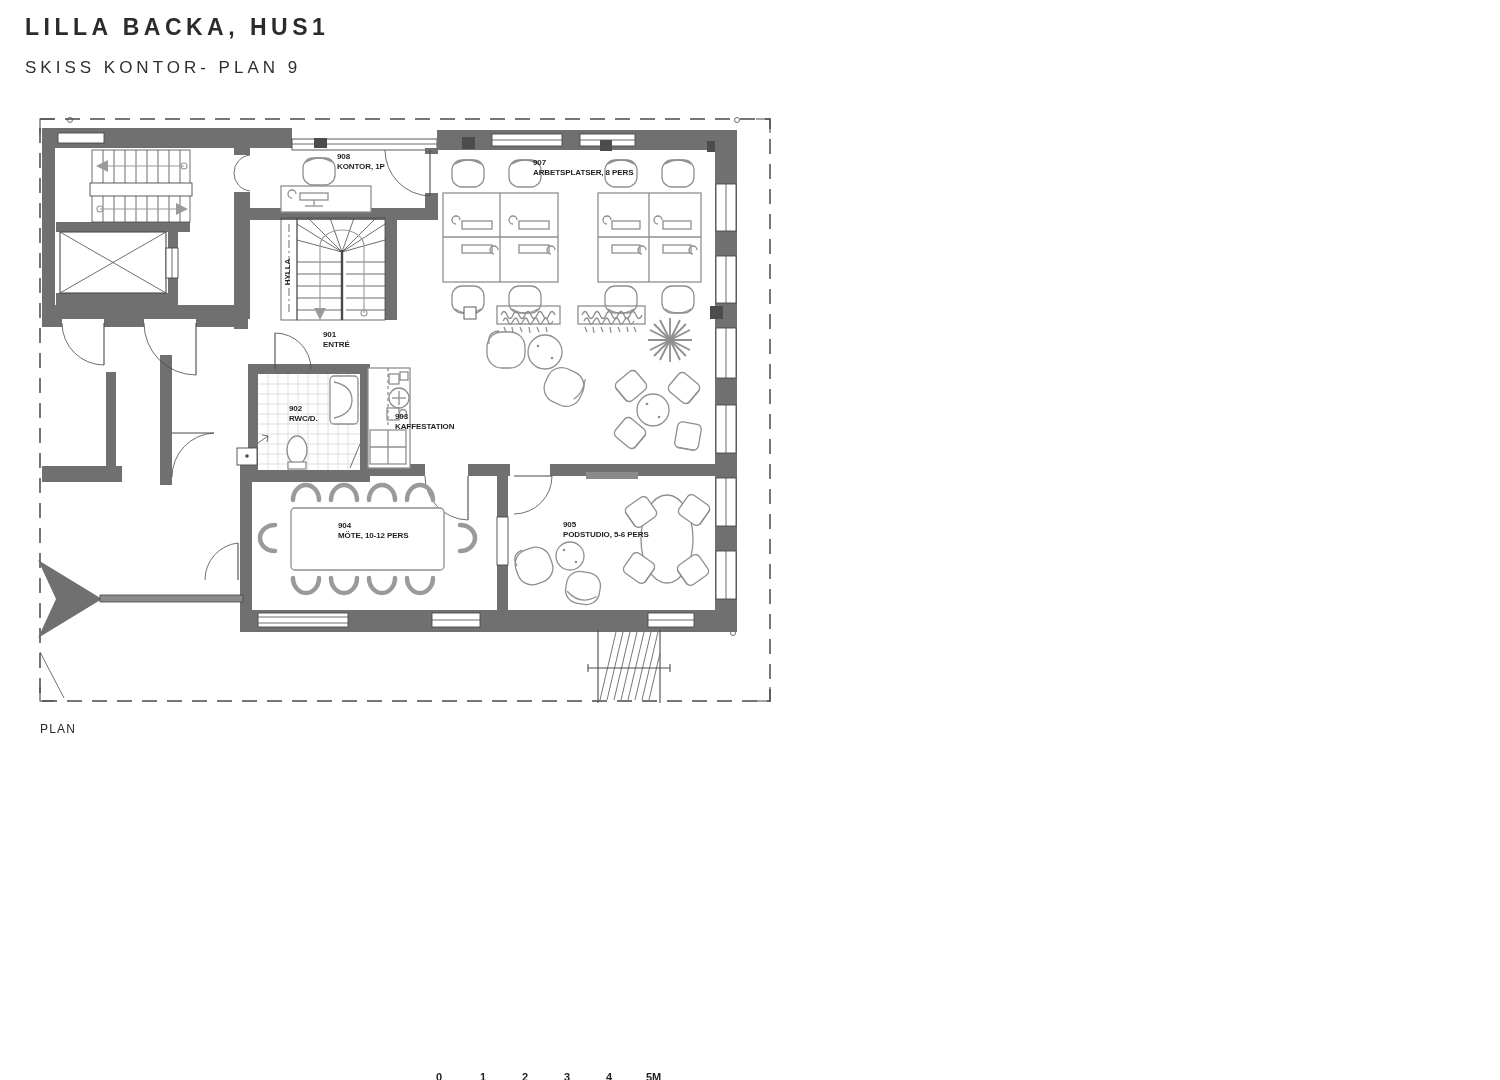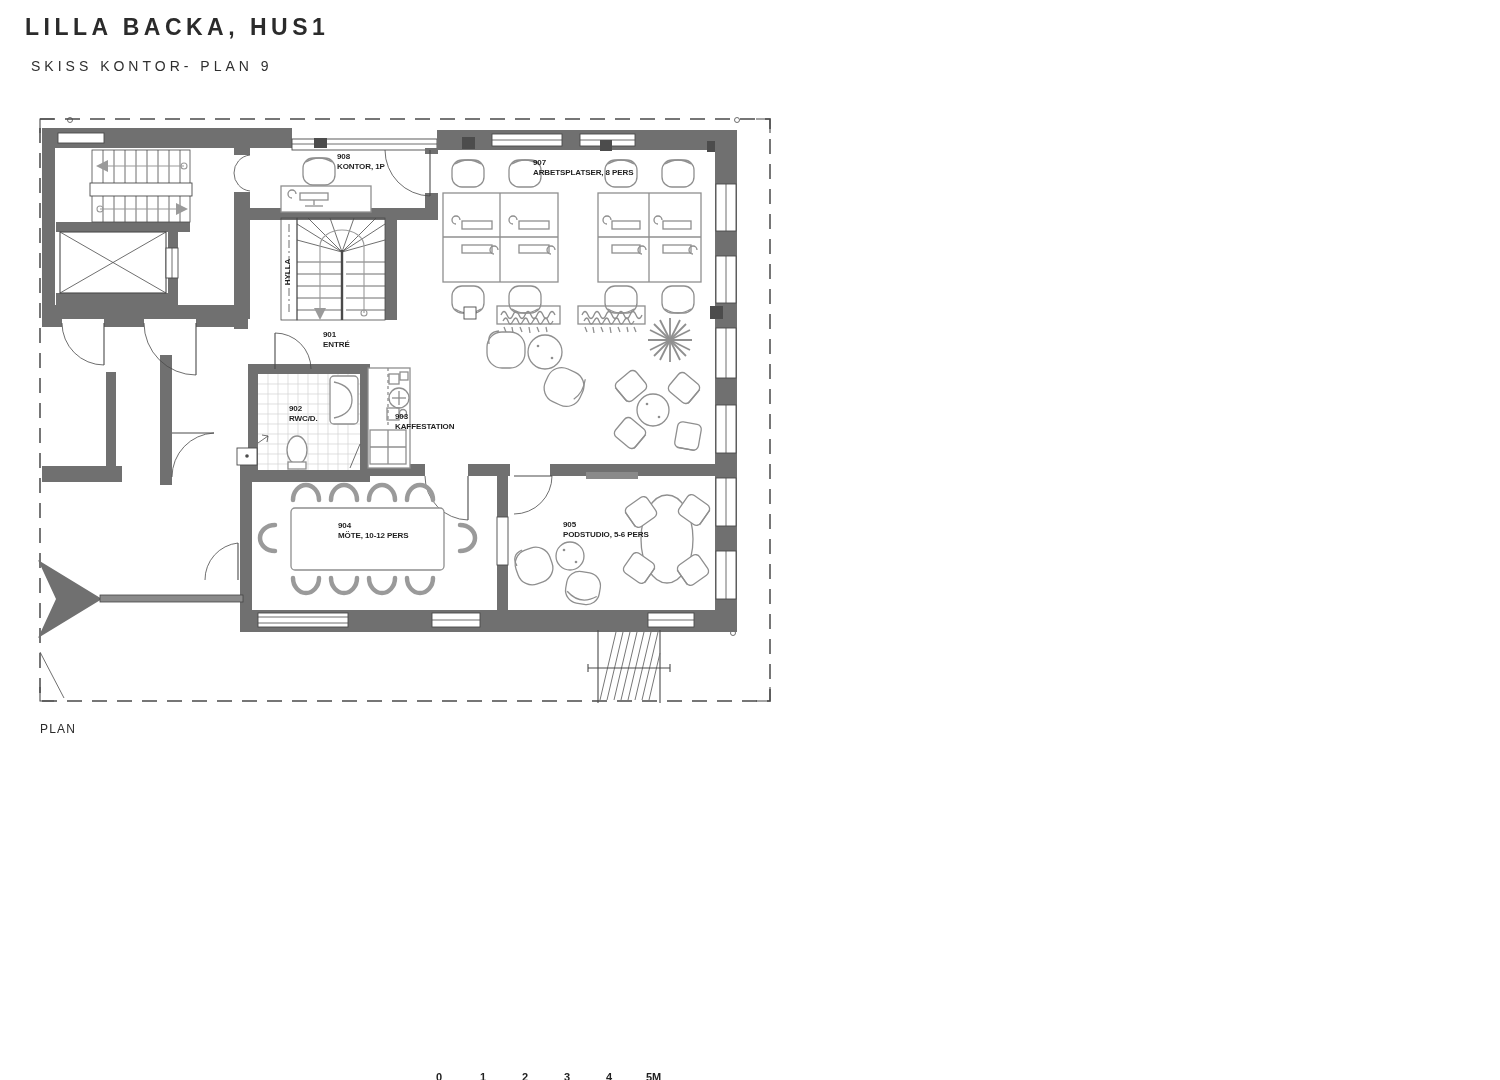--- a/index.html
+++ b/index.html
@@ -4,21 +4,21 @@
 <style>
   :root{
     --wall:#707070; --line:#4a4a4a; --furniture:#8f8f8f;
     --text:#1f1f1f; --tile:#d2d2d2; --accent:#2b2b2b;
   }
   html,body{margin:0;padding:0;background:#fff;}
   .page{position:relative;width:1500px;height:1080px;background:#fff;overflow:hidden;
         font-family:"Liberation Sans", sans-serif;}
   .title{position:absolute;left:25px;top:14px;font-size:23px;font-weight:700;
          letter-spacing:4.5px;color:var(--accent);white-space:nowrap;}
-  .subtitle{position:absolute;left:31px;top:58px;font-size:14px;font-weight:400;
+  .subtitle{position:absolute;left:25px;top:58px;font-size:17px;font-weight:400;
          letter-spacing:4px;color:#2f2f2f;white-space:nowrap;}
   .plan-caption{position:absolute;left:40px;top:722px;font-size:12px;font-weight:400;
          letter-spacing:1.2px;color:#2a2a2a;}
   .scale-bar{position:absolute;left:0;top:1071px;width:1500px;height:9px;overflow:hidden;}
   .scale-bar span{position:absolute;top:0;font-size:11px;font-weight:700;color:#222;}
   svg{position:absolute;left:0;top:0;}
   .wall{fill:var(--wall);}
   .dark{fill:#4c4c4c;}
   .win{fill:#fff;stroke:var(--line);stroke-width:0.9;}
   .wln{stroke:var(--line);stroke-width:1.1;fill:none;}

